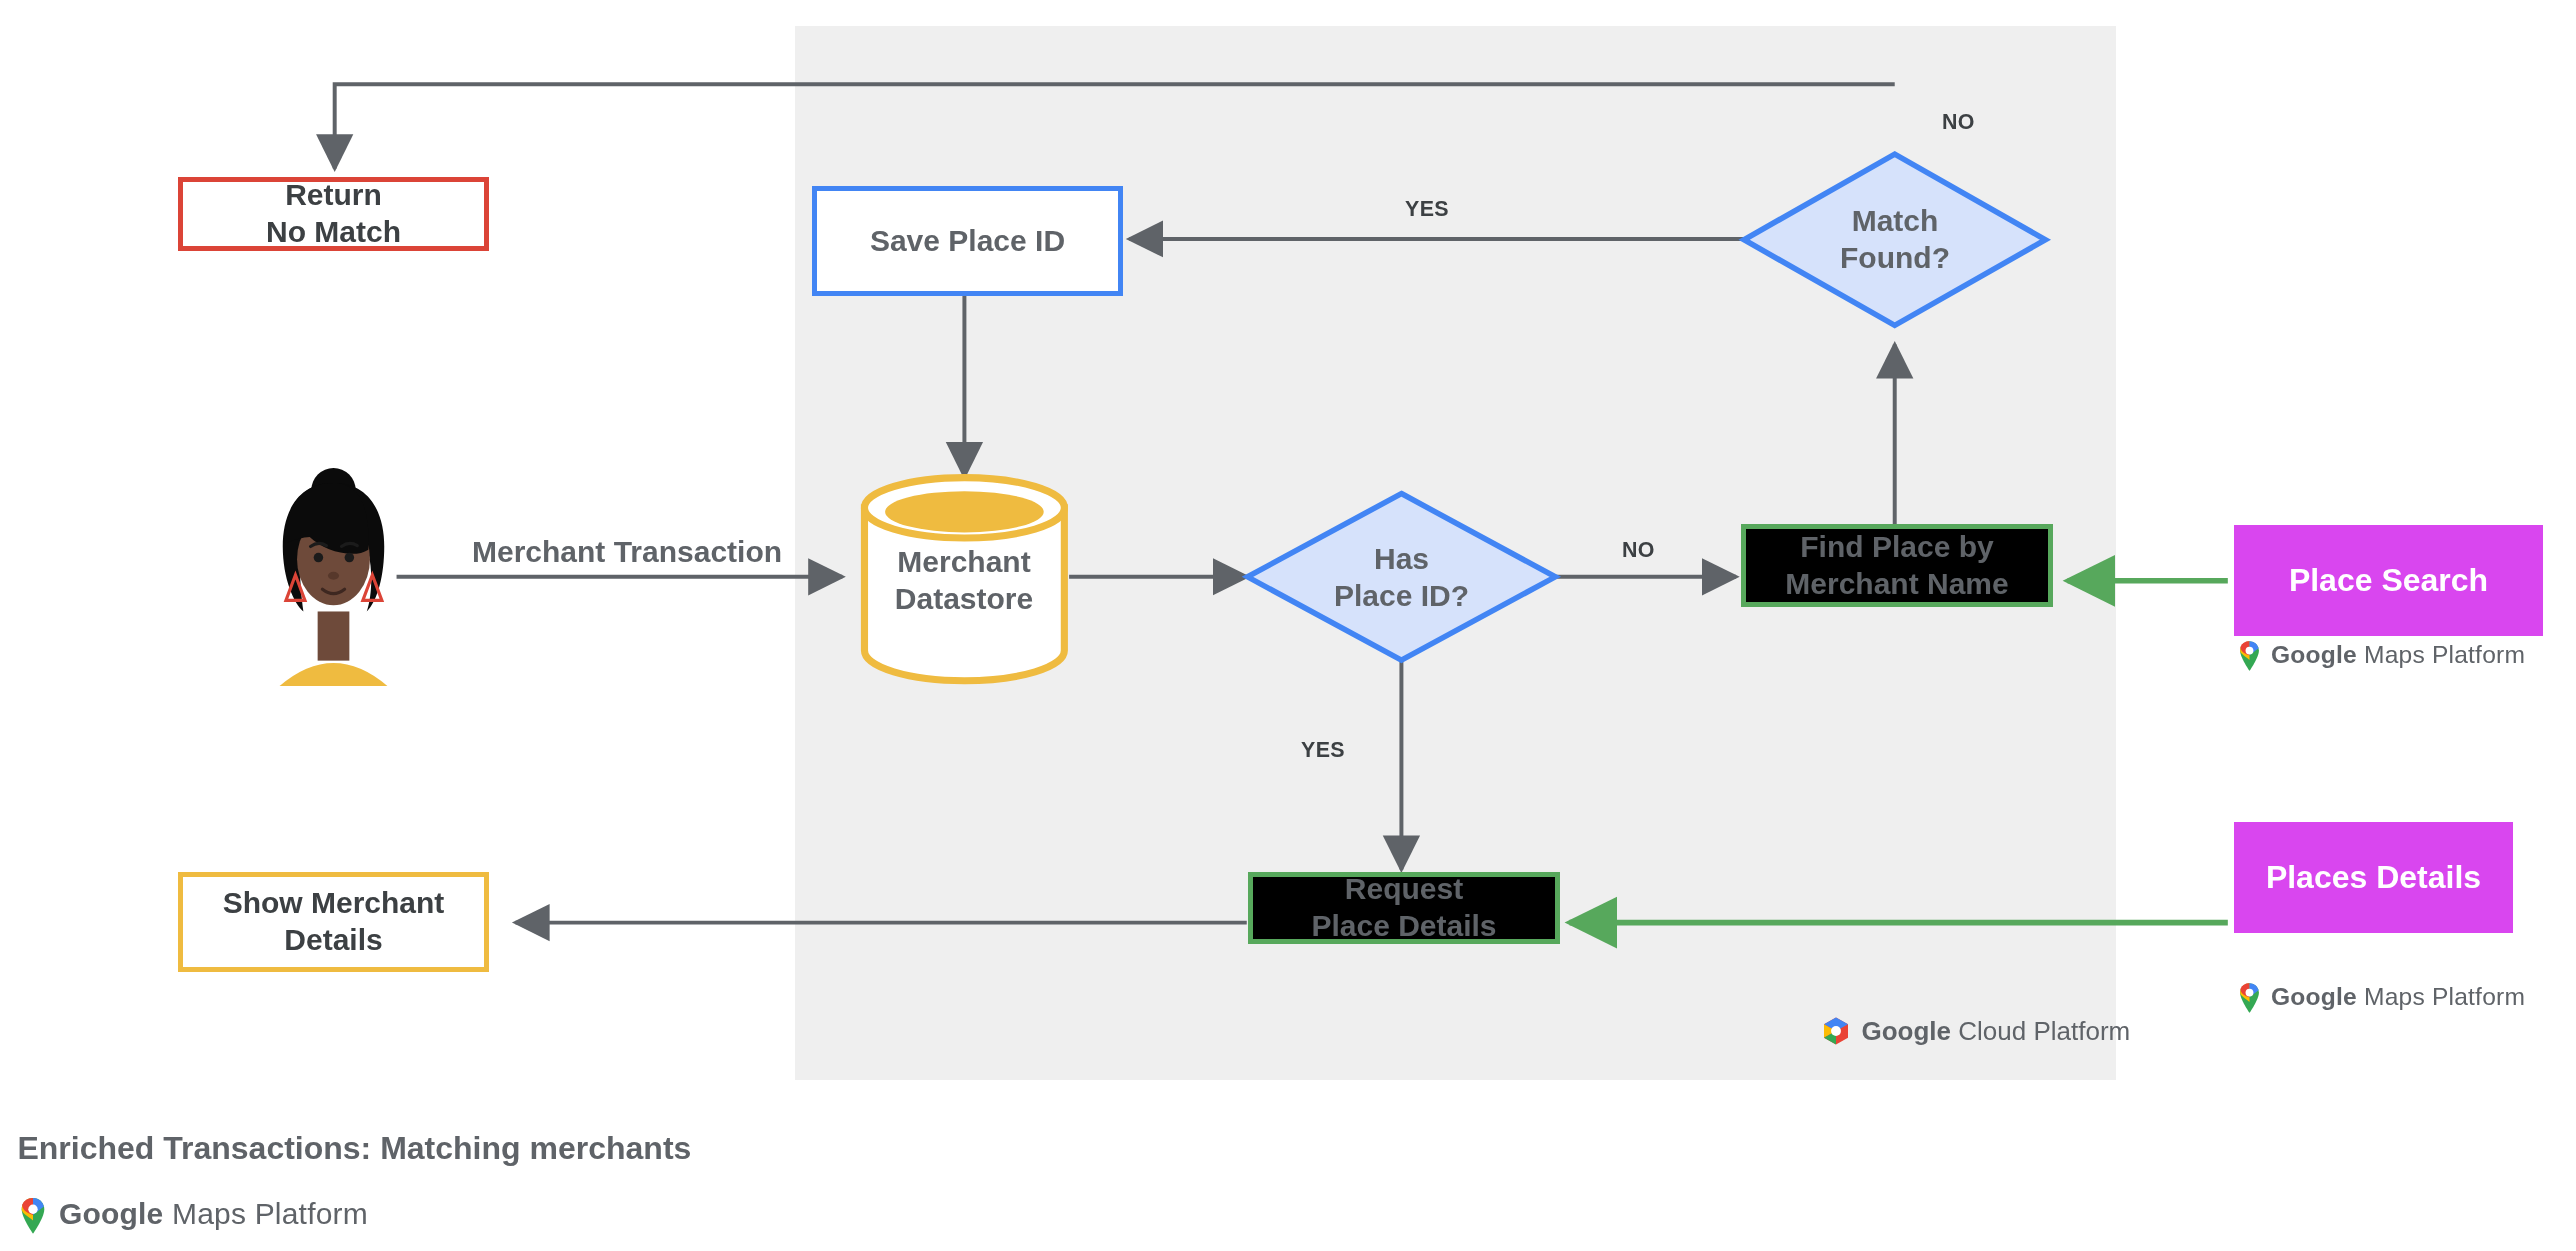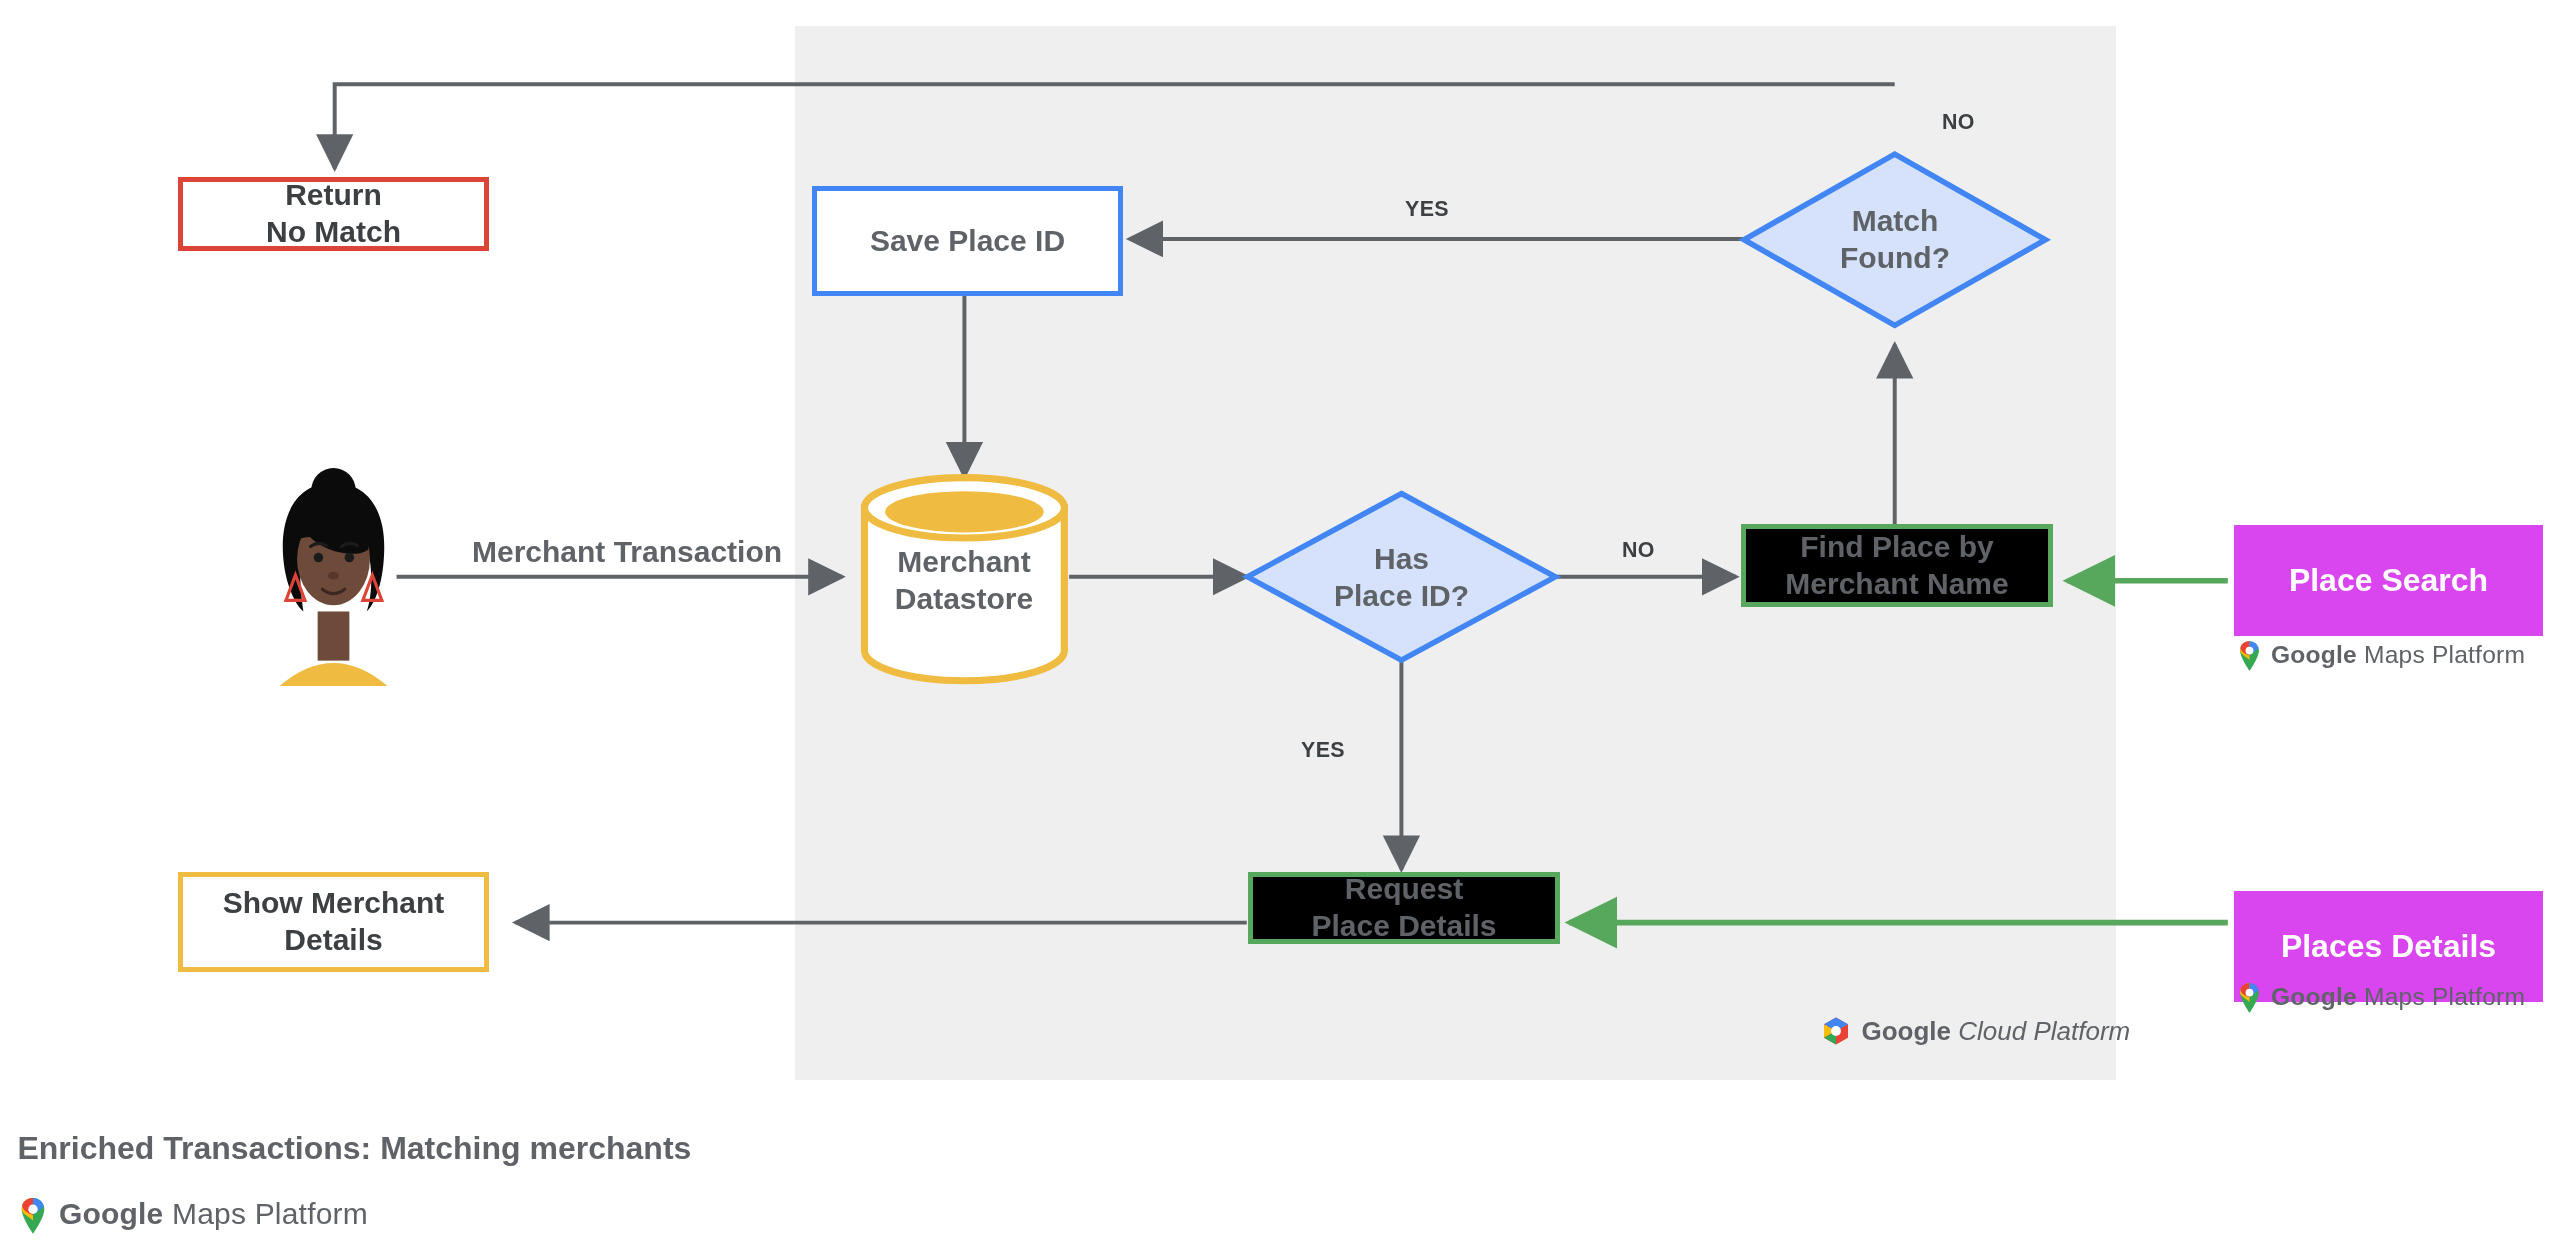--- a/index.html
+++ b/index.html
@@ -26,21 +26,21 @@
   .edge-label{position:absolute;}
   .caption{position:absolute;color:#5F6368;font-weight:bold;font-size:32px;}
 
   .gmp{position:absolute;display:flex;align-items:center;gap:8px;}
   .gmp-text{font-size:24.6px;color:#5F6368;letter-spacing:0.2px;}
   .gmp-text b{font-weight:bold;}
   .gmp-text span{font-weight:normal;}
   .gcp{position:absolute;display:flex;align-items:center;gap:9.5px;}
   .gcp-text{font-size:26px;color:#5F6368;}
   .gcp-text b{font-weight:bold;}
-  .gcp-text span{font-weight:normal;font-style:italic;}
+  .gcp-text span{font-weight:normal;}
 </style>
 </head>
 <body>
 
 <div id="stage">
 
   <div style="position:absolute;left:795px;top:26px;width:1321px;height:1054px;background:#EFEFEF;"></div>
 
   <svg class="layer" viewBox="0 0 3248 1578">
     <defs>
@@ -128,21 +128,21 @@
 
   <div class="node box-yellow" style="left:178px;top:872px;width:311px;height:100px;">
     <div class="node-label t-dark">Show Merchant
 Details</div>
   </div>
 
   <div class="node box-fill-green" style="left:2234px;top:525px;width:309px;height:111px;">
     <div class="node-label t-white">Place Search</div>
   </div>
 
-  <div class="node box-fill-green" style="left:2234px;top:891px;width:309px;height:111px;">
+  <div class="node box-fill-green" style="left:2234px;top:822px;width:279px;height:111px;">
     <div class="node-label t-white">Places Details</div>
   </div>
 
   <svg style="position:absolute;left:262px;top:464px;width:143px;height:222px;" viewBox="0 0 180 280">
     <circle cx="90" cy="33" r="28" fill="#0B0B0B"></circle>
     <path d="M22 280 Q90 222 158 280 z" fill="#EFBB40"></path>
     <rect x="70" y="186" width="40" height="62" fill="#6E4A3A"></rect>
     <path d="M90 24 C44 24 26 62 26 104 C26 144 40 176 52 186 C46 140 46 110 56 96 C76 116 118 124 134 112 C140 138 138 168 132 186 C146 172 154 140 154 104 C154 62 136 24 90 24 z" fill="#0B0B0B"></path>
     <ellipse cx="90" cy="120" rx="46" ry="58" fill="#6E4A3A"></ellipse>
     <path d="M90 24 C46 24 28 60 28 100 C40 96 52 92 60 92 C78 110 116 120 134 108 C136 60 126 24 90 24 z" fill="#0B0B0B"></path>

